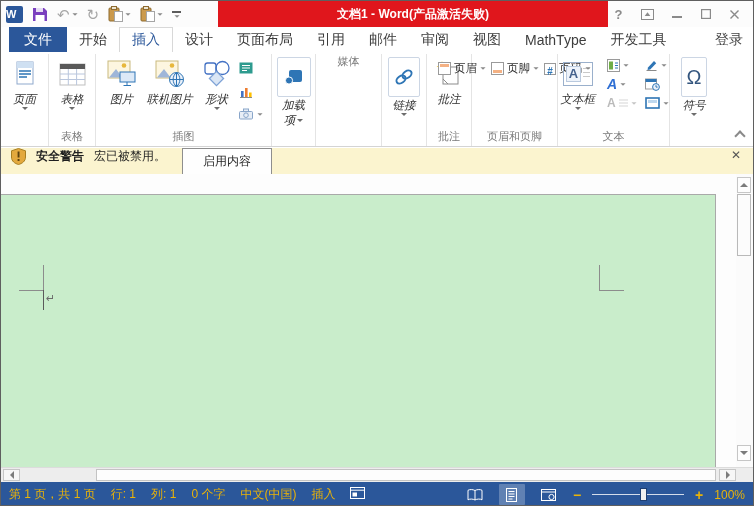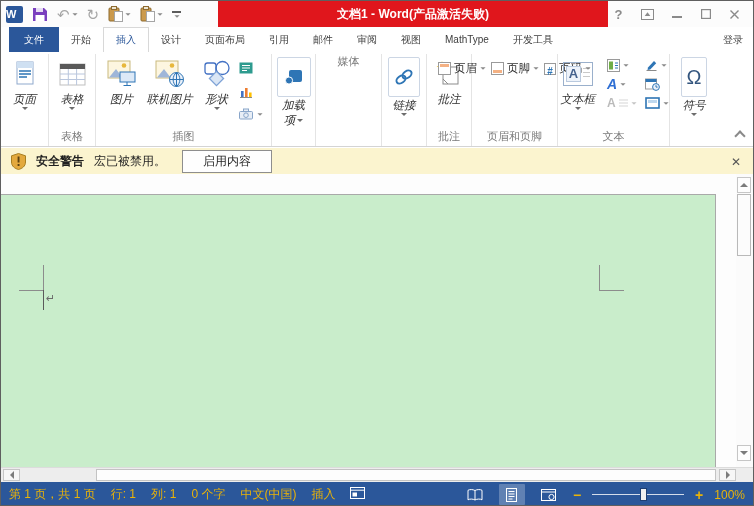--- a/index.html
+++ b/index.html
@@ -12,21 +12,21 @@
   .glyphbtn{font-size:15px;line-height:15px;color:#a6a6a6;}
   .caret{width:0;height:0;border-left:3px solid transparent;border-right:3px solid transparent;border-top:3px solid #6d6d6d;display:inline-block;}
   .caret.sm{border-top-color:#8a8a8a;transform:scale(.85);}
   .qat-custom{display:flex;flex-direction:column;align-items:center;gap:1px;}
   .qat-bar{width:9px;height:2px;background:#5c5c5c;}
   .banner{position:absolute;left:217px;top:0;width:390px;height:26px;background:#e0161c;color:#fff;font-size:12px;display:flex;align-items:center;justify-content:center;white-space:nowrap;font-weight:bold;}
   .wincontrols{position:absolute;right:4px;top:0;height:26px;display:flex;align-items:center;}
   .wc{width:29px;height:26px;display:grid;place-items:center;color:#8a8a8a;font-size:13px;font-weight:bold;}
   .minbar{width:10px;height:2px;background:#8a8a8a;margin-top:6px;}
   
-  .tabrow{position:absolute;left:0;top:26px;width:100%;height:25px;background:#fff;display:flex;align-items:stretch;font-size:10px;}
+  .tabrow{position:absolute;left:0;top:26px;width:100%;height:25px;background:#fff;display:flex;align-items:stretch;font-size:14px;}
   .tab{display:flex;align-items:center;padding:0 12px;color:#3d3d3d;white-space:nowrap;}
   .tab.file{background:#2b579a;color:#fff;padding:0 15px;margin-left:8px;}
   .tab.active{color:#2b579a;background:#fff;border:1px solid #d8d8d8;border-bottom:none;}
   .signin{margin-left:auto;display:flex;align-items:center;padding:0 10px;color:#444;}
   
   .ribbon{position:absolute;left:0;top:51px;width:100%;height:95px;background:#fff;border-bottom:1px solid #d4d4d4;display:flex;box-sizing:border-box;padding-top:2px;}
   .group{display:flex;flex-direction:column;border-right:1px solid #e4e4e4;box-sizing:border-box;}
   .gbody{flex:1;display:flex;align-items:flex-start;justify-content:center;padding:2px 3px 0 3px;}
   .glabel{height:17px;line-height:15px;text-align:center;font-size:11px;color:#7a7a7a;white-space:nowrap;}
   .bigbtn{display:flex;flex-direction:column;align-items:center;padding:1px 4px;gap:1px;}
@@ -42,21 +42,21 @@
   .collapse{position:absolute;right:10px;bottom:8px;width:8px;height:8px;}
   .collapse:before{content:"";position:absolute;left:1px;top:2px;width:6px;height:6px;border-top:2px solid #8a8a8a;border-left:2px solid #8a8a8a;transform:rotate(45deg);}
   .wordart-a{font-size:14px;font-weight:bold;font-style:italic;color:#2f6fd4;line-height:13px;}
   .dropcap{opacity:.5;}
   .dropcap-a{font-size:12px;font-weight:bold;color:#777;line-height:12px;}
   .tbx-icon{width:30px;height:24px;border:1px solid #9ab0cc;display:flex;align-items:center;gap:2px;padding:2px;box-sizing:border-box;}
   .tbx-a{font-size:13px;font-weight:bold;color:#44618c;border:1px solid #b9c9de;padding:0 2px;background:#eef3fa;line-height:14px;}
   .tbx-lines{flex:1;height:12px;background:repeating-linear-gradient(#c9c9c9 0 1px,transparent 1px 4px);}
   .pna{font-size:10px;font-weight:bold;color:#2e75b5;border:1px solid #9a9a9a;width:12px;height:12px;display:grid;place-items:center;background:#fff;box-sizing:border-box;}
   
-  .warnbar{position:absolute;left:0;top:147px;width:100%;height:28px;background:#fbf4cf;border-bottom:1px solid #cfc694;box-sizing:border-box;display:flex;align-items:center;font-size:12px;color:#1f1f1f;}
+  .warnbar{position:absolute;left:0;top:147px;width:100%;height:28px;background:#fbf4cf;border-bottom:1px solid #cfc694;box-sizing:border-box;display:flex;font-size:12px;color:#1f1f1f;}
   .warn-title{font-weight:bold;margin:0 10px 0 10px;}
   .warn-btn{margin-left:16px;background:#fefefe;border:1px solid #8e8e8e;padding:2px 20px;font-size:12px;color:#1f1f1f;}
   .warn-close{margin-left:auto;margin-right:12px;color:#555;font-size:12px;font-weight:bold;}
   
   .docarea{position:absolute;left:0;top:173px;width:100%;height:293px;background:#fdfdfd;}
   .page{position:absolute;left:0;top:20px;width:715px;height:273px;background:#c9edcb;border-top:1px solid #a9a9a9;border-right:1px solid #a9a9a9;box-sizing:border-box;}
   .crop-l{position:absolute;left:18px;top:70px;width:24px;height:25px;border-right:1px solid #8c8c8c;border-bottom:1px solid #8c8c8c;}
   .crop-r{position:absolute;left:598px;top:70px;width:24px;height:25px;border-left:1px solid #8c8c8c;border-bottom:1px solid #8c8c8c;}
   .caret-line{position:absolute;left:42px;top:95px;width:1px;height:20px;background:#5a5a5a;}
   .pilcrow{position:absolute;left:45px;top:97px;font-size:11px;color:#6b6b6b;}

